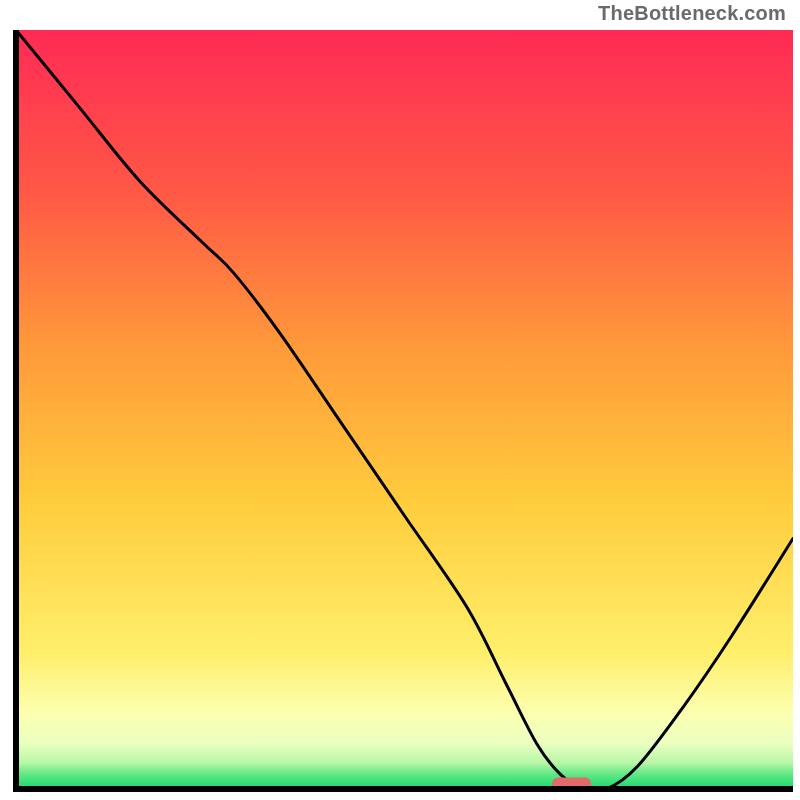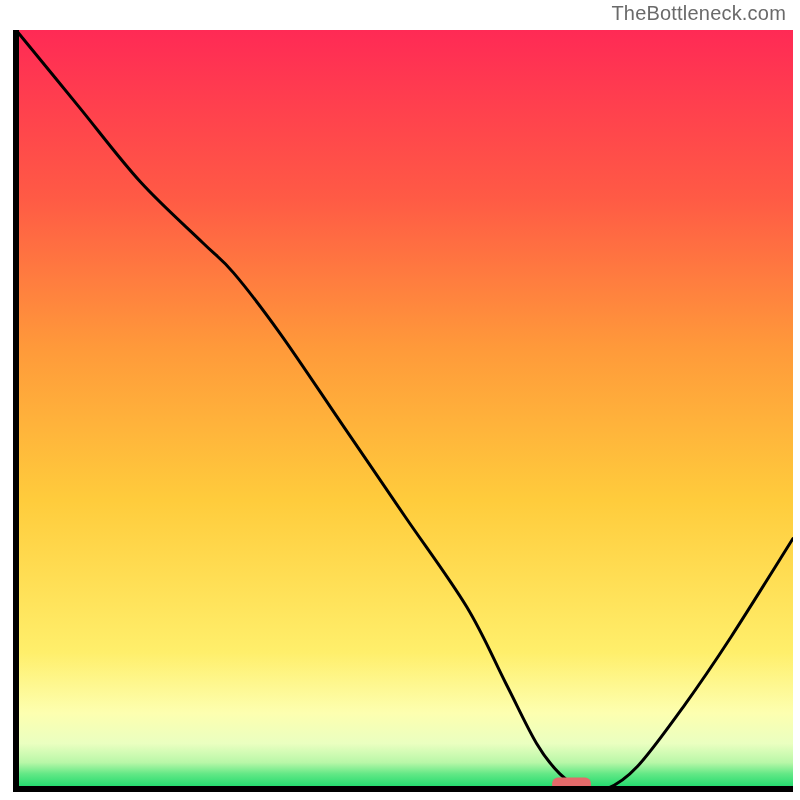--- a/index.html
+++ b/index.html
@@ -14,21 +14,21 @@
     position: relative;
     width: 800px;
     height: 800px;
     background: #ffffff;
   }
   .attribution {
     position: absolute;
     top: 2px;
     right: 14px;
     font-size: 20px;
-    font-weight: 400;
+    font-weight: 700;
     color: #6a6a6a;
     letter-spacing: 0.2px;
     user-select: none;
   }
   .plot-frame {
     position: absolute;
     left: 13px;
     top: 30px;
     width: 780px;
     height: 762px;

